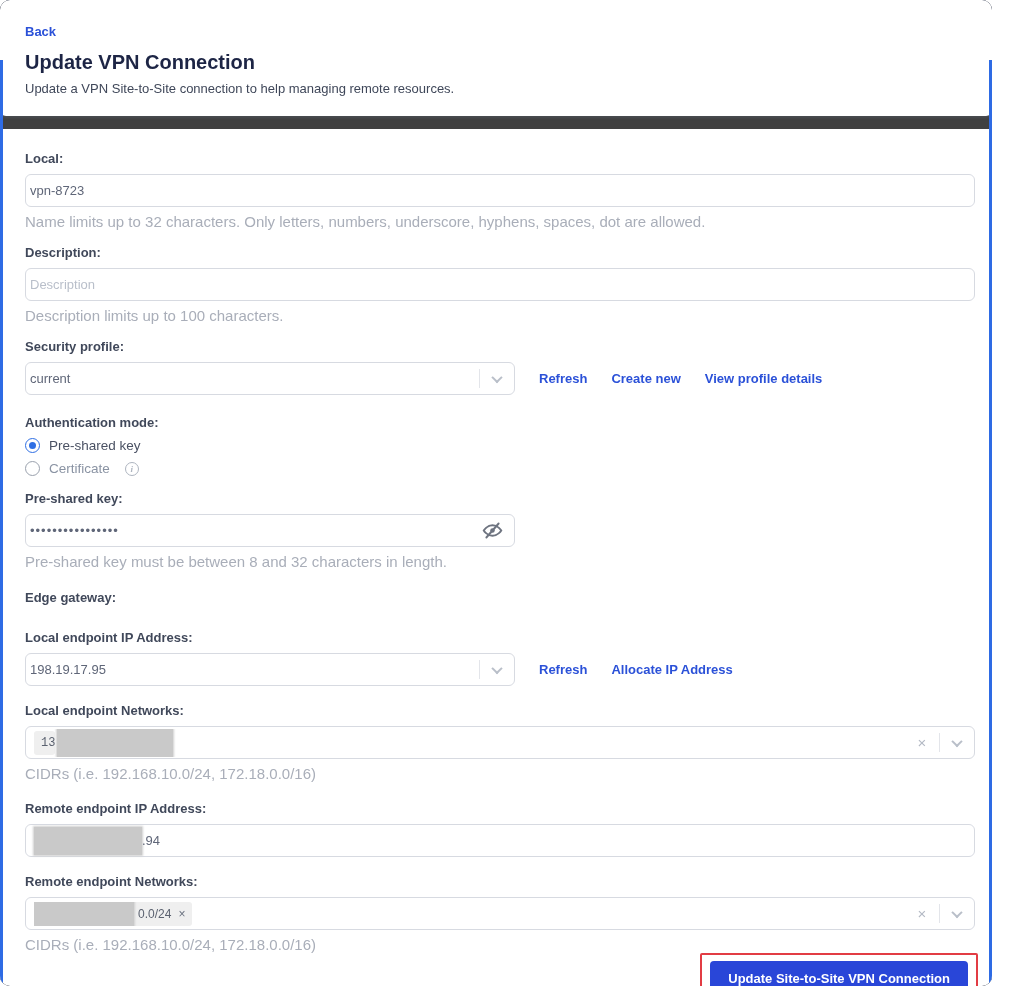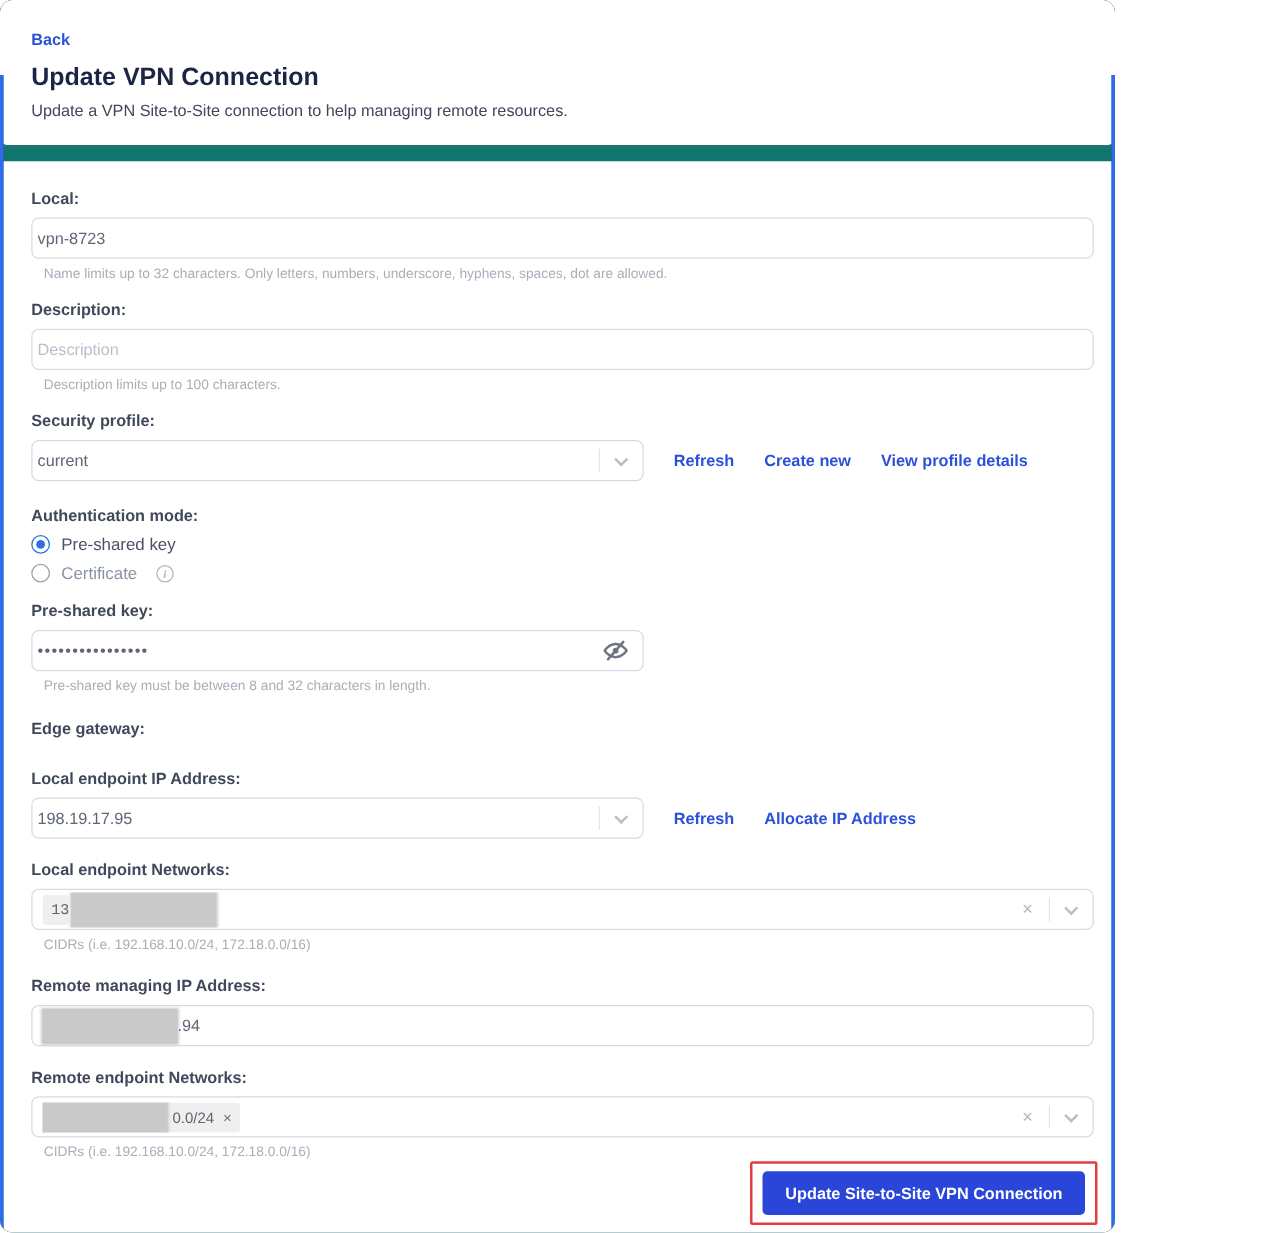--- a/index.html
+++ b/index.html
@@ -2,23 +2,23 @@
 <html><head>
 <meta charset="utf-8">
 <style>
   * { box-sizing: border-box; margin: 0; padding: 0; }
   html,body { width:1024px; height:986px; }
   body {
     font-family: "Liberation Sans", "DejaVu Sans", sans-serif;
     background:#ffffff;
   }
   .window{
-    position:relative; width:892px; height:986px;
+    position:relative; width:992px; height:986px;
     border-radius:10px; overflow:hidden;
-    background:#0f766e;
+    background:#404040;
     box-shadow: inset 0 0 0 3px #1c2948;
     display:flex; flex-direction:column;
   }
   .edge-accent{ position:absolute; width:3px; top:60px; bottom:0; background:#2e6be4; z-index:5;}
   .edge-accent.left{ left:0; }
   .edge-accent.right{ right:0; }
 
   
   .header-card{
     background:#ffffff; border-radius:8px 8px 6px 6px;
@@ -32,21 +32,21 @@
 
   
   .content-card{
     background:#ffffff; margin-top:13px; flex:1;
     padding:22px 17px 0 25px;
     display:flex; flex-direction:column;
     position:relative; z-index:1;
   }
   .field{ margin-bottom:15px; }
   .field-label{ font-size:13px; font-weight:bold; color:#40485a; margin-bottom:8px; }
-  .helper{ font-size:11px; color:#a9aeb9; margin-top:6px;margin-left:10px; }
+  .helper{ font-size:15px; color:#a9aeb9; margin-top:6px; }
 
   .text-input, .select-box{
     height:33px; border:1px solid #d7dae1; border-radius:6px;
     background:#fff; display:flex; align-items:center;
     font-size:13px; color:#5f6678; padding:0 4px;
     width:100%;
   }
   input.text-input{ outline:none; }
   input.text-input::placeholder{ color:#b9bfca; }
   .w-short{ width:490px; }
@@ -204,21 +204,21 @@
           <span class="v-divider"></span>
           <span class="chev">
               <i></i>
             </span>
         </span>
       </div>
       <div class="helper">CIDRs (i.e. 192.168.10.0/24, 172.18.0.0/16)</div>
     </div>
 
     <div class="field" style="margin-bottom:17px;">
-      <div class="field-label">Remote managing IP Address:</div>
+      <div class="field-label">Remote endpoint IP Address:</div>
       <div class="text-input" style="padding-left:8px;">
         <span class="redact" style="width:108px;height:28px;"></span>
         <span>.94</span>
       </div>
     </div>
 
     <div class="field" style="margin-bottom:0;">
       <div class="field-label">Remote endpoint Networks:</div>
       <div class="select-box tagfield">
         <span class="select-value">

